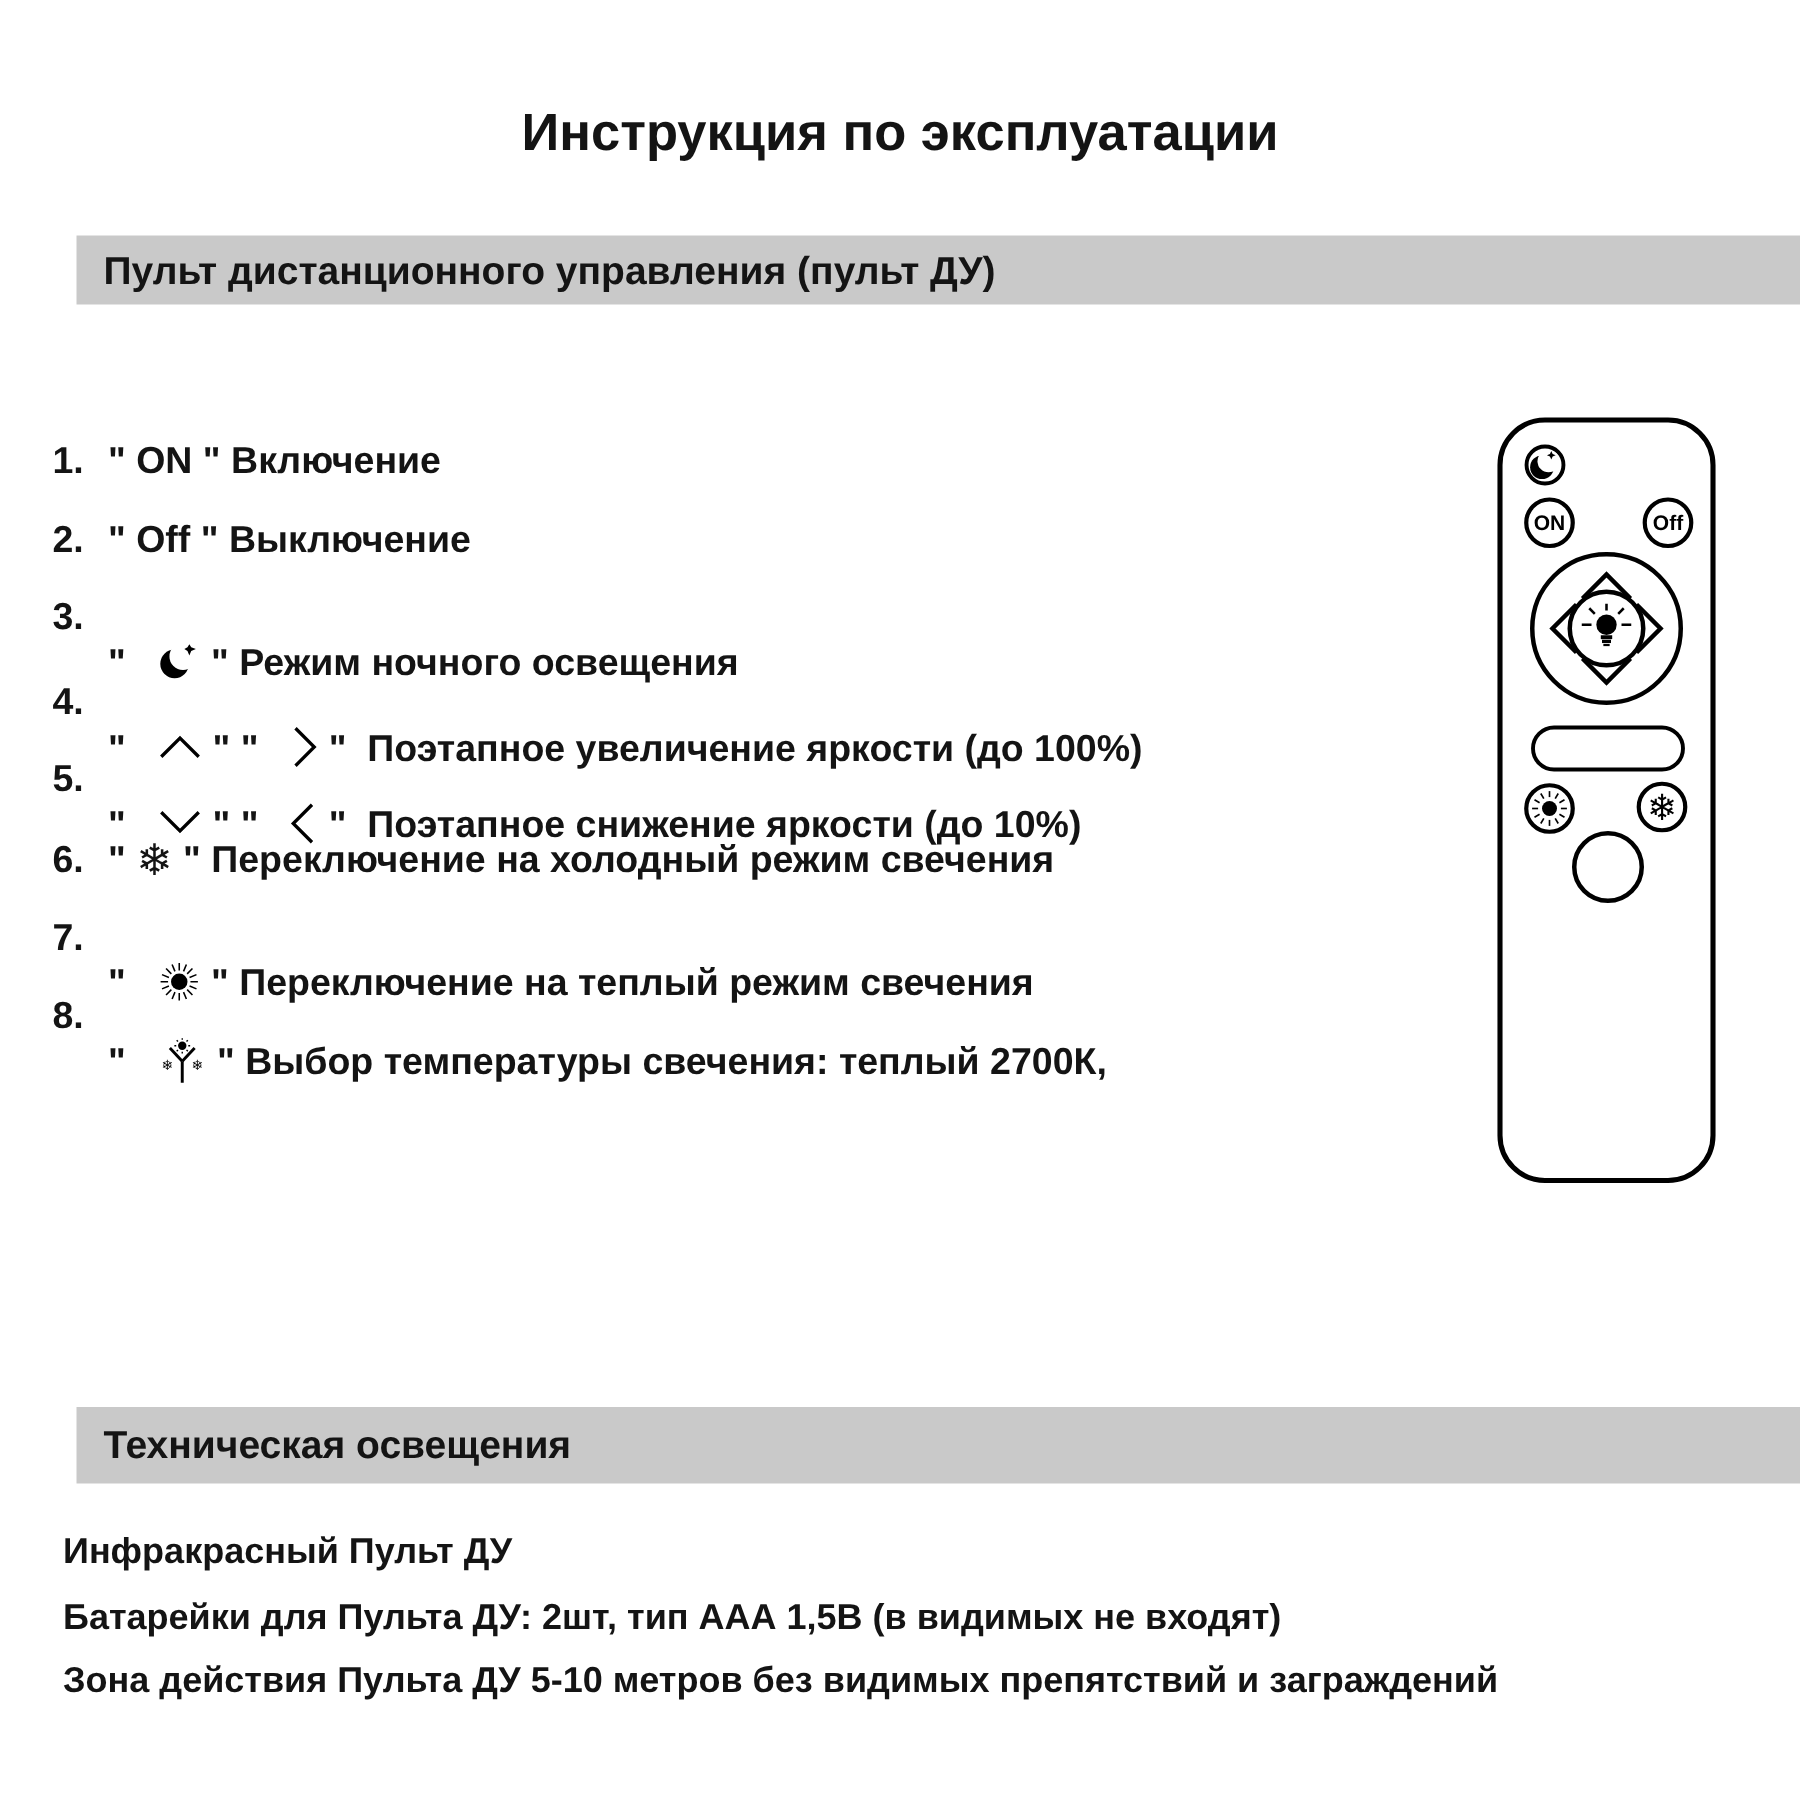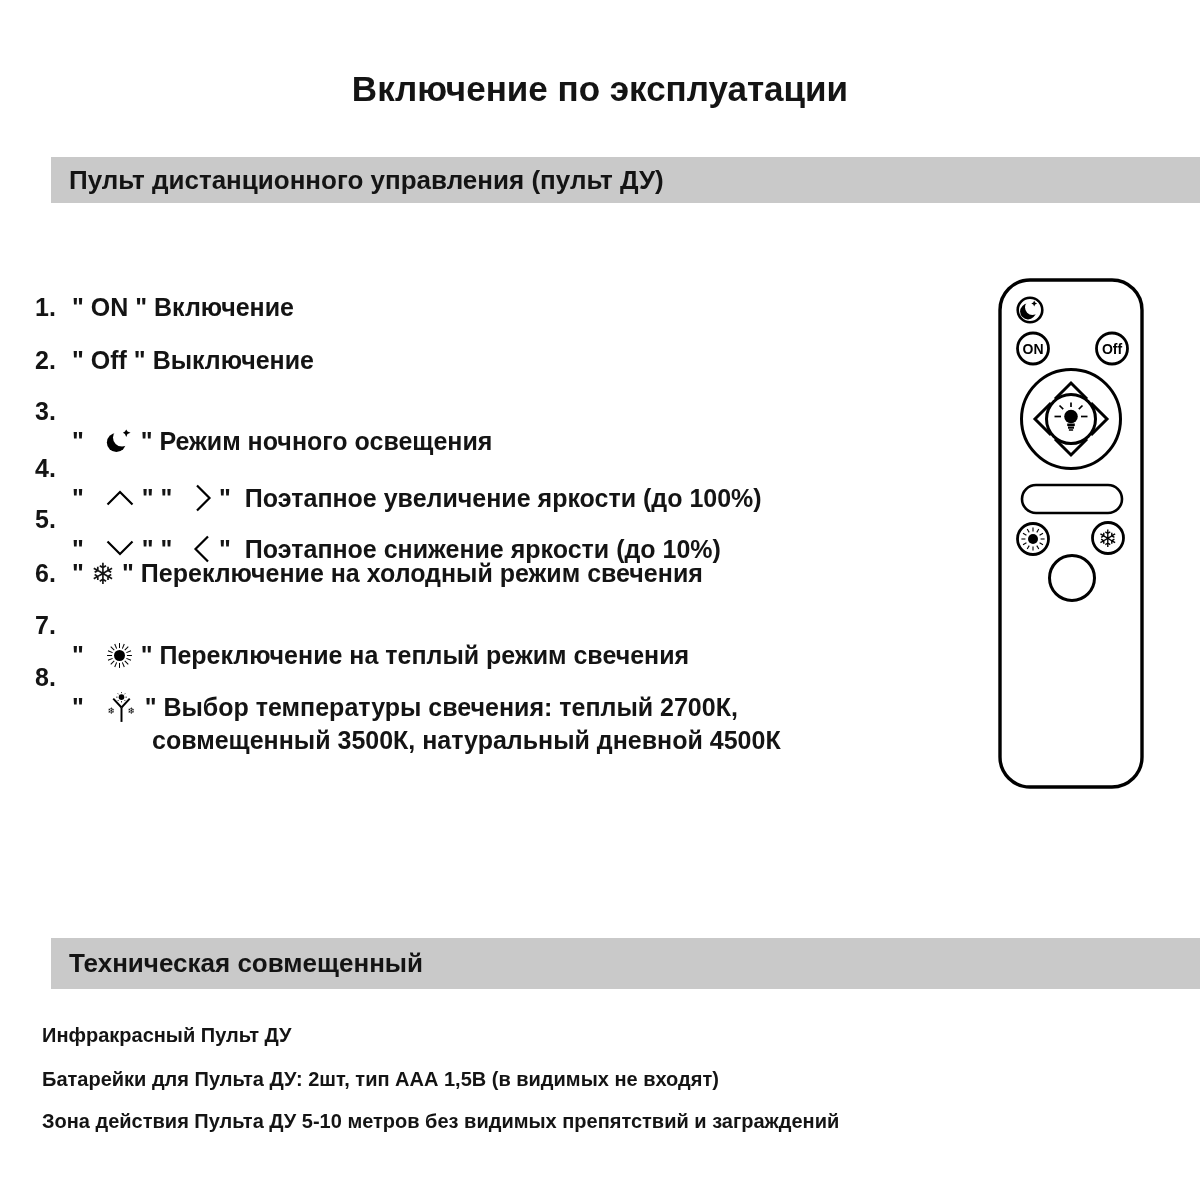--- a/index.html
+++ b/index.html
@@ -44,37 +44,37 @@
   .chevron-left-icon svg,.chevron-right-icon svg{width:19px;height:30px;vertical-align:-6px;}
   .sun-icon svg{width:29px;height:29px;vertical-align:-6px;}
   .temperature-select-icon svg{width:33px;height:33px;vertical-align:-9px;}
   .glyph-snow{
     font-family:"DejaVu Sans",sans-serif;font-size:29px;font-weight:normal;
     line-height:1;vertical-align:-2px;
   }
 
   
   #tech-lines .tech-line{
-    position:absolute;left:42px;font-size:20px;font-weight:bold;line-height:30px;
+    position:absolute;left:42px;font-size:24px;font-weight:bold;line-height:30px;
   }
   #tech-lines .tech-line:nth-of-type(1){top:1020px;}
   #tech-lines .tech-line:nth-of-type(2){top:1064px;}
   #tech-lines .tech-line:nth-of-type(3){top:1106px;text-align:center;}
 
   
   #remote-svg{position:absolute;left:992px;top:272px;}
   #remote-svg .snow{font-family:"DejaVu Sans",sans-serif;}
   #remote-svg text.btn-label{
     font-family:"Liberation Sans","DejaVu Sans",sans-serif;font-weight:bold;
   }
 </style>
 </head>
 <body>
 
-<div class="page-title">Включение по эксплуатации</div>
+<div class="page-title">Инструкция по эксплуатации</div>
 
 <div class="section-bar" id="remote-section-bar">
   <span>Пульт дистанционного управления (пульт ДУ)</span>
 </div>
 
 <div id="instruction-list">
     <div class="list-item"><span class="num">1.</span><span class="content"><span>" ON " Включение</span></span></div>
     <div class="list-item"><span class="num">2.</span><span class="content"><span>" Off " Выключение</span></span></div>
     <div class="list-item"><span class="num">3.</span><span class="content"><span>" </span><span class="icon-wrap moon-icon">
   <svg viewBox="0 0 28 28" xmlns="http://www.w3.org/2000/svg">
@@ -139,21 +139,21 @@
       <line x1="16" y1="8.9" x2="16" y2="10.1"></line>
       <line x1="13.24" y1="7.76" x2="12.39" y2="8.61"></line>
       <line x1="12.1" y1="5" x2="10.9" y2="5"></line>
       <line x1="13.24" y1="2.24" x2="12.39" y2="1.39"></line>
       <line x1="16" y1="1.1" x2="16" y2="0.2"></line>
       <line x1="18.76" y1="2.24" x2="19.61" y2="1.39"></line>
     </g>
     <text x="6.3" y="21" font-size="9" text-anchor="middle" font-family="DejaVu Sans">❄</text>
     <text x="25.7" y="21" font-size="9" text-anchor="middle" font-family="DejaVu Sans">❄</text>
   </svg>
-</span><span> " Выбор температуры свечения: теплый 2700К,</span><span class="line2">совмещенный 3500К, натуральный дневной 4500К</span></span></div>
+</span><span> " Выбор температуры свечения: теплый 2700К,</span></span></div>
   </div>
 
 <svg id="remote-svg" width="160" height="525" viewBox="0 0 160 525" xmlns="http://www.w3.org/2000/svg">
   <rect x="8" y="8" width="142" height="507" rx="30" fill="#fff" stroke="#000" stroke-width="3.4"></rect>
 
   <g>
     <circle cx="38" cy="38" r="12.3" fill="#fff" stroke="#000" stroke-width="2.6"></circle>
     <circle cx="36" cy="39.5" r="7.9" fill="#000"></circle>
     <circle cx="40.4" cy="35.5" r="7.4" fill="#fff"></circle>
     <path d="M42.2,28.6 L43.1,30.6 45.1,31.5 43.1,32.4 42.2,34.4 41.3,32.4 39.3,31.5 41.3,30.6 Z" fill="#000"></path>
@@ -217,20 +217,20 @@
 
   <g>
     <circle cx="116" cy="266" r="15.5" fill="#fff" stroke="#000" stroke-width="2.8"></circle>
     <text class="snow" x="116" y="274.5" font-size="24" text-anchor="middle">❄</text>
   </g>
 
   <circle cx="80" cy="306" r="22.5" fill="#fff" stroke="#000" stroke-width="3"></circle>
 </svg>
 
 <div class="section-bar" id="tech-section-bar">
-  <span>Техническая совмещенный</span>
+  <span>Техническая освещения</span>
 </div>
 
 <div id="tech-lines">
     <div class="tech-line">Инфракрасный Пульт ДУ</div>
     <div class="tech-line">Батарейки для Пульта ДУ: 2шт, тип ААА 1,5В (в видимых не входят)</div>
     <div class="tech-line">Зона действия Пульта ДУ 5-10 метров без видимых препятствий и заграждений</div>
   </div>
 
 </body></html>

